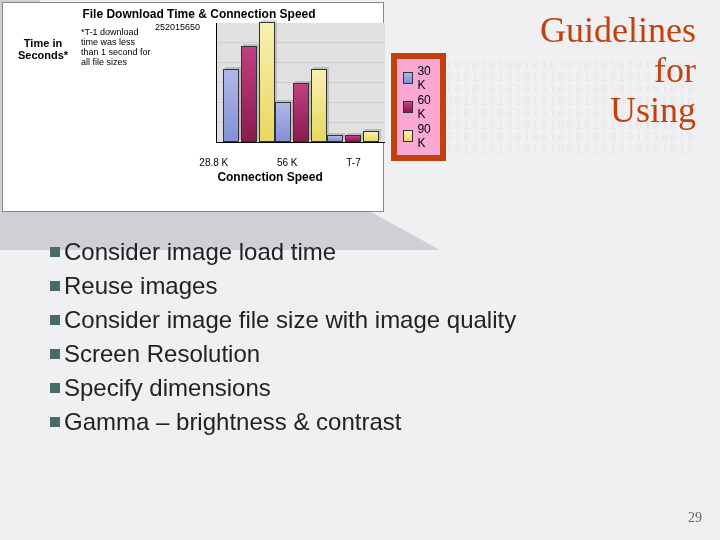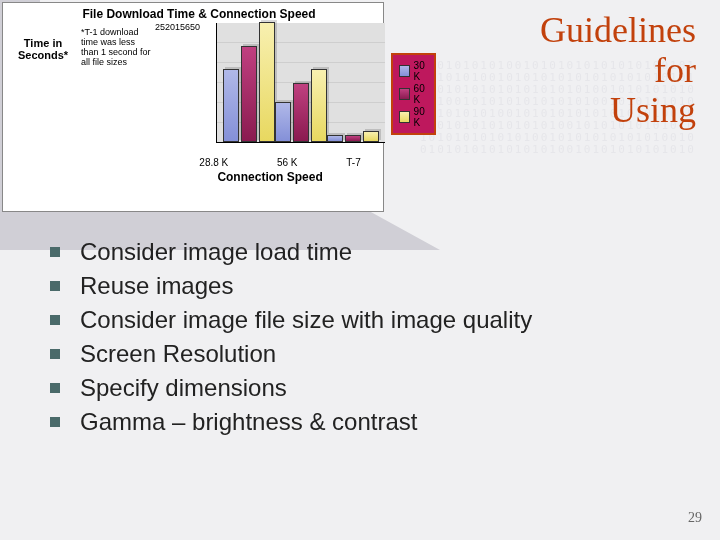--- a/index.html
+++ b/index.html
@@ -18,26 +18,26 @@
 .yaxis span{line-height:1}
 .bars-area{flex:1;border-left:1px solid #000;border-bottom:1px solid #000;display:flex;align-items:flex-end;justify-content:space-around;padding:0 6px;background:#e0e0e0;background-image:linear-gradient(to top,rgba(0,0,0,.08) 1px,transparent 1px);background-size:100% 20px;position:relative}
 .bars-area::before{content:"";position:absolute;inset:0;background:linear-gradient(135deg,#d4d4d4,#f2f2f2);z-index:-1}
 .group{display:flex;align-items:flex-end;gap:2px}
 .bar{width:14px;border:1px solid #333;box-shadow:2px -2px 0 rgba(0,0,0,.15)}
 .s30{background:linear-gradient(#b0b8e8,#8490d8)}
 .s60{background:linear-gradient(#c04080,#8a1a50)}
 .s90{background:linear-gradient(#f8f0b0,#e8d860)}
 .xticks{display:flex;justify-content:space-around;font-size:10px;padding:14px 0 0 20px;color:#000}
 .xlabel{text-align:center;font-weight:bold;font-size:12px;padding-top:2px;color:#000}
-.legend{border:2px solid #c2410c;background:#be185d;font-size:10px;padding:4px 6px;margin-left:6px;margin-top:30px;color:#000}
+.legend{border:6px solid #c2410c;background:#f9a8d4;font-size:12px;padding:4px 6px;margin-left:6px;margin-top:30px;color:#000}
 .legend-row{display:flex;align-items:center;gap:4px;margin:1px 0}
 .sw{width:12px;height:10px;border:1px solid #333;display:inline-block}
 .bullets{position:absolute;top:232px;left:50px;right:20px;z-index:2}
 .bullets ul{list-style:none;padding:0;margin:0}
-.bullets li{font-family:Verdana,Geneva,sans-serif;font-size:24px;color:#222;margin:6px 0;display:flex;align-items:center;gap:20px}
+.bullets li{font-family:Verdana,Geneva,sans-serif;font-size:24px;color:#222;margin:6px 0;display:flex;align-items:center;gap:4px}
 .sq{width:10px;height:10px;background:#4a6a6a;flex-shrink:0}
 .pagenum{position:absolute;bottom:14px;right:18px;font-size:14px;color:#666;font-family:Georgia,serif}
 </style>
 </head>
 <body>
 
 <svg class="trapezoid" width="720" height="540">
   <polygon points="0,0 40,0 40,30 440,250 0,250" fill="#d0cfd6"></polygon>
 </svg>
 

